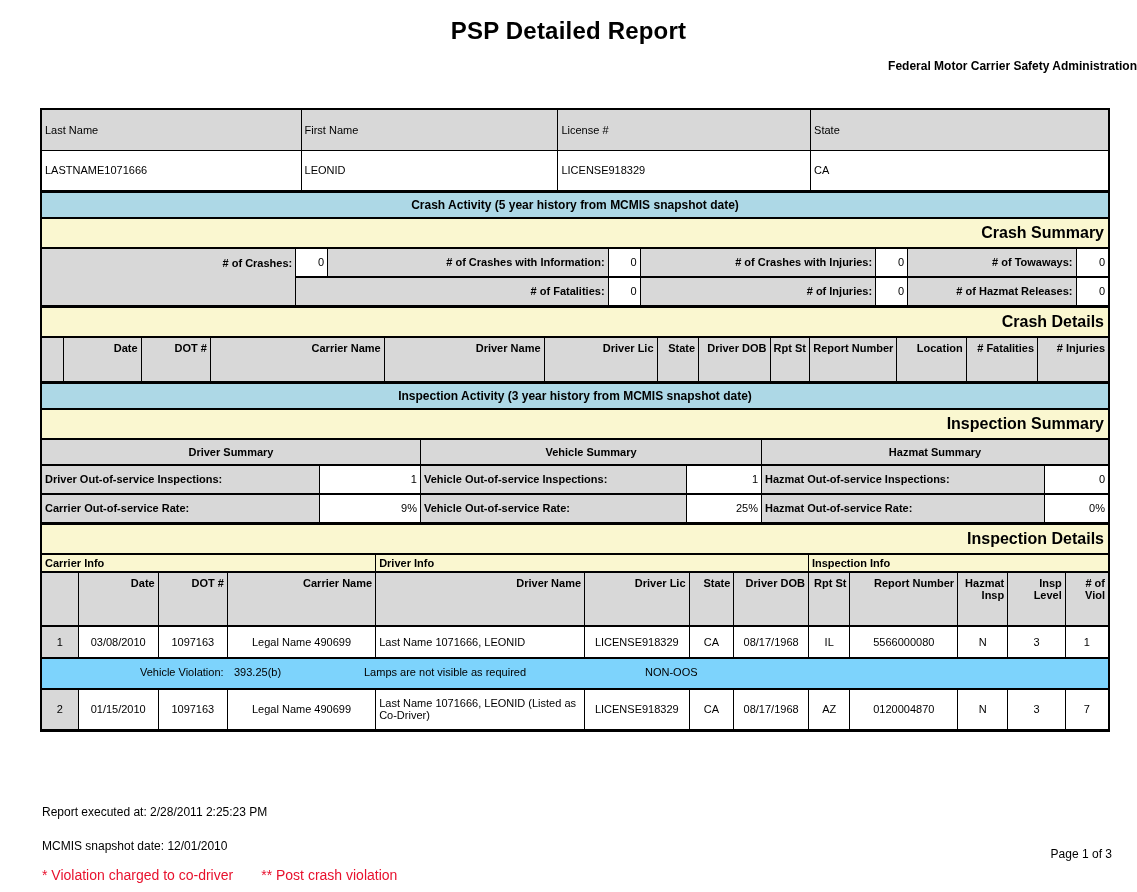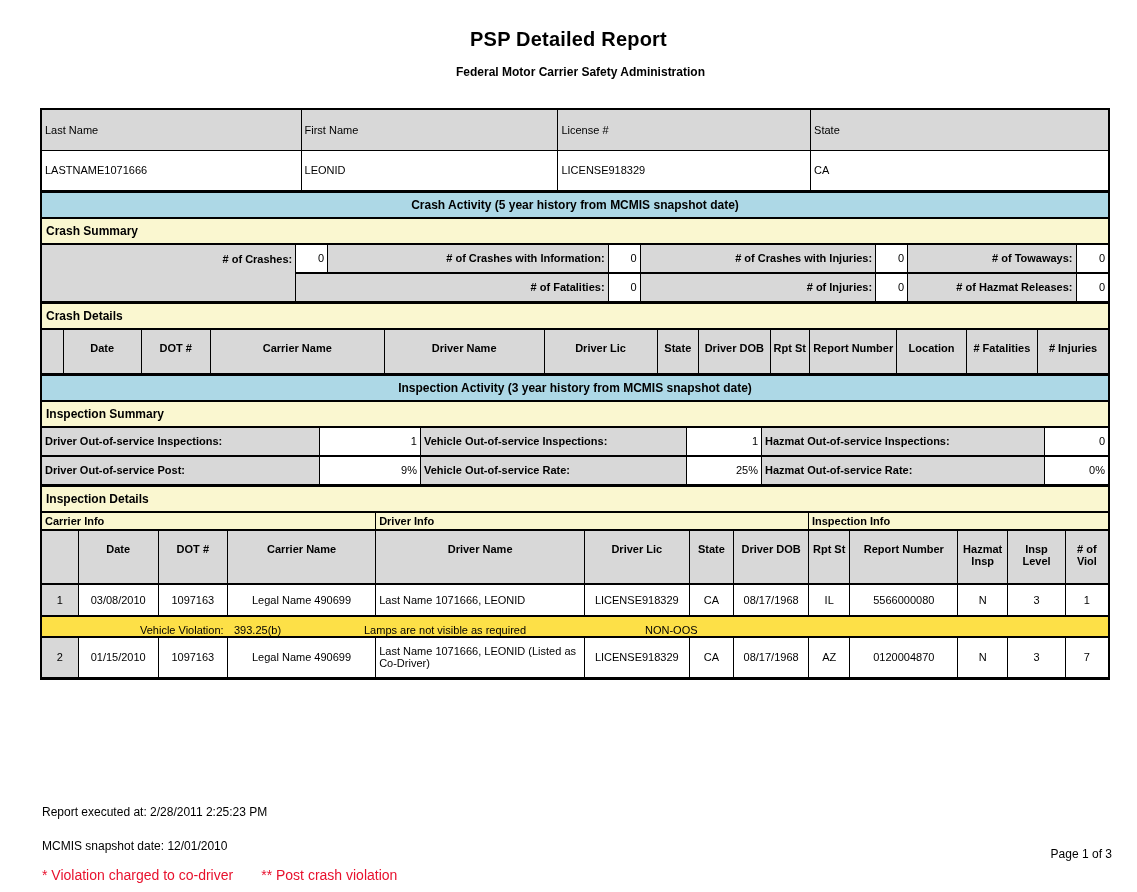--- a/index.html
+++ b/index.html
@@ -5,27 +5,27 @@
   * { box-sizing: border-box; margin: 0; padding: 0; }
   html, body {
     width: 1137px; height: 892px;
     background: #ffffff;
     font-family: "Liberation Sans", sans-serif;
     color: #000;
     overflow: hidden;
   }
   .page-title {
     text-align: center;
-    font-size: 20px;
-    font-weight: bold;
-    margin-top: 28px;
+    font-size: 24px;
+    font-weight: bold;
+    margin-top: 17px;
     letter-spacing: 0.2px;
   }
   .page-subtitle {
-    text-align: center;
+    text-align: right;
     font-size: 12px;
     font-weight: bold;
     margin-top: 14px;
     padding-left: 24px;
   }
   .report {
     position: absolute;
     left: 40px; top: 108px;
     width: 1070px;
     border: 2px solid #000;
@@ -36,23 +36,23 @@
 
   .section-header {
     background: #ADD8E6;
     text-align: center;
     font-size: 12px;
     font-weight: bold;
     padding: 5px 2px 5px 2px;
   }
   .subsection {
     background: #FAF7D0;
-    font-size: 12px;
-    font-weight: bold;
-    text-align: left;
+    font-size: 16px;
+    font-weight: bold;
+    text-align: right;
     padding: 5px 4px 5px 4px;
   }
   table {
     width: 100%;
     border-collapse: collapse;
     table-layout: fixed;
     font-size: 11px;
   }
   td {
     border: 1px solid #000;
@@ -75,24 +75,24 @@
   .driver-info-table td { height: 40px; vertical-align: middle; }
   .driver-info-table .flabel { font-weight: normal; }
 
   .crash-summary-table td { height: 29px; }
   .crash-summary-table .corner {
     vertical-align: top; padding-top: 8px;
   }
 
   .col-header-row td {
     background: #D8D8D8;
-    text-align: center;
+    text-align: right;
     font-weight: bold;
     vertical-align: top;
-    padding-top: 12px;
+    padding-top: 4px;
   }
   .crash-details-table .col-header-row td { height: 44px; }
   .insp-details-table .col-header-row td { height: 54px; }
 
   .insp-summary-table td { height: 29px; }
   .group-header td {
     background: #D8D8D8;
     text-align: center;
     font-weight: bold;
     height: 26px;
@@ -100,23 +100,23 @@
   .info-group-row td {
     background: #FAF7D0;
     text-align: left;
     font-weight: bold;
     height: 16px;
     vertical-align: middle;
   }
   .data-row td { height: 32px; vertical-align: middle; background:#fff; }
   .data-row .rownum { background: #D8D8D8; text-align: center; }
   .violation-row td {
-    height: 21px;
+    height: 31px;
     position: relative;
-    background: #fde047;
+    background: #7dd3fc;
     text-decoration: underline;
   }
   .violation-row .v-pos { position: absolute; top: 7px; white-space: nowrap; }
   .v-label { left: 98px; }
   .v-code  { left: 192px; }
   .v-desc  { left: 322px; }
   .v-oos   { left: 603px; }
 
   .footer { position: absolute; left: 42px; top: 805px; width: 1070px; font-size: 12px; }
   .footer-line2 { margin-top: 20px; }
@@ -230,30 +230,35 @@
   <table class="insp-summary-table">
     <colgroup>
         <col style="width:26%">
         <col style="width:9.5%">
         <col style="width:25%">
         <col style="width:7%">
         <col style="width:26.5%">
         <col style="width:6%">
       </colgroup>
     <tbody>
+        <tr class="group-header">
+      <td colspan="2">Driver Summary</td>
+      <td colspan="2">Vehicle Summary</td>
+      <td colspan="2">Hazmat Summary</td>
+    </tr>
     <tr class="thick">
       <td class="gray lbl-left">Driver Out-of-service Inspections:</td>
       <td class="white val-right">1</td>
       <td class="gray lbl-left">Vehicle Out-of-service Inspections:</td>
       <td class="white val-right">1</td>
       <td class="gray lbl-left">Hazmat Out-of-service Inspections:</td>
       <td class="white val-right">0</td>
     </tr>
     <tr class="thick">
-      <td class="gray lbl-left">Driver Out-of-service Post:</td>
+      <td class="gray lbl-left">Carrier Out-of-service Rate:</td>
       <td class="white val-right">9%</td>
       <td class="gray lbl-left">Vehicle Out-of-service Rate:</td>
       <td class="white val-right">25%</td>
       <td class="gray lbl-left">Hazmat Out-of-service Rate:</td>
       <td class="white val-right">0%</td>
     </tr>
   </tbody>
     </table>
 
   <div class="subsection">Inspection Details</div>

